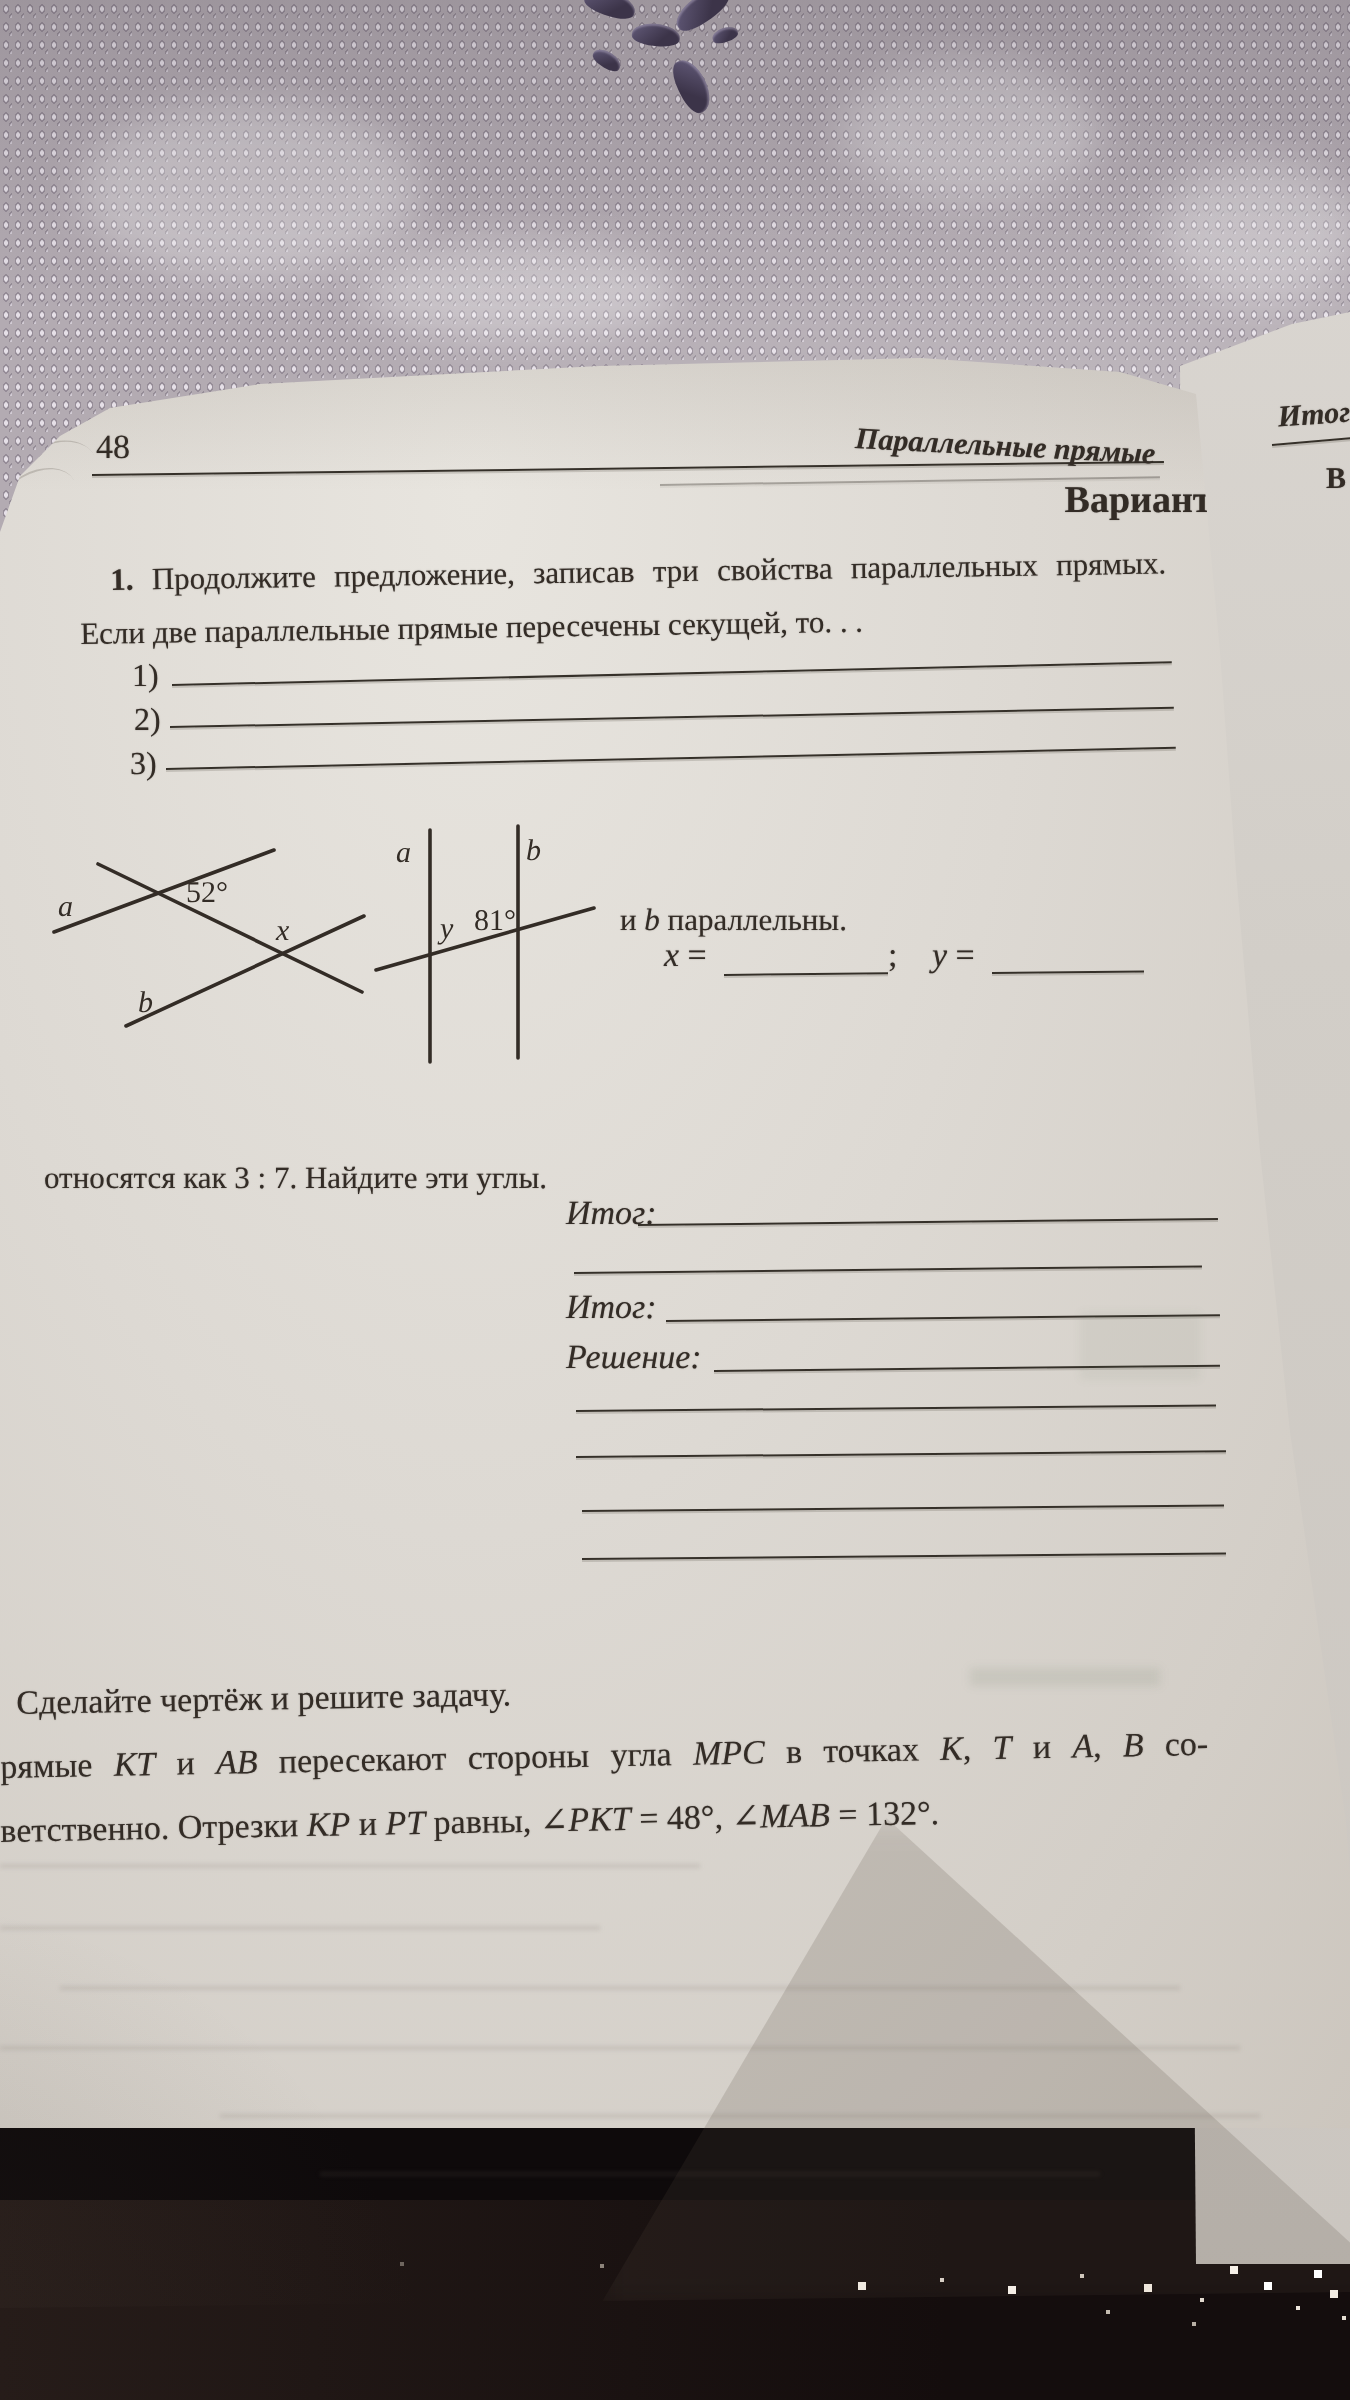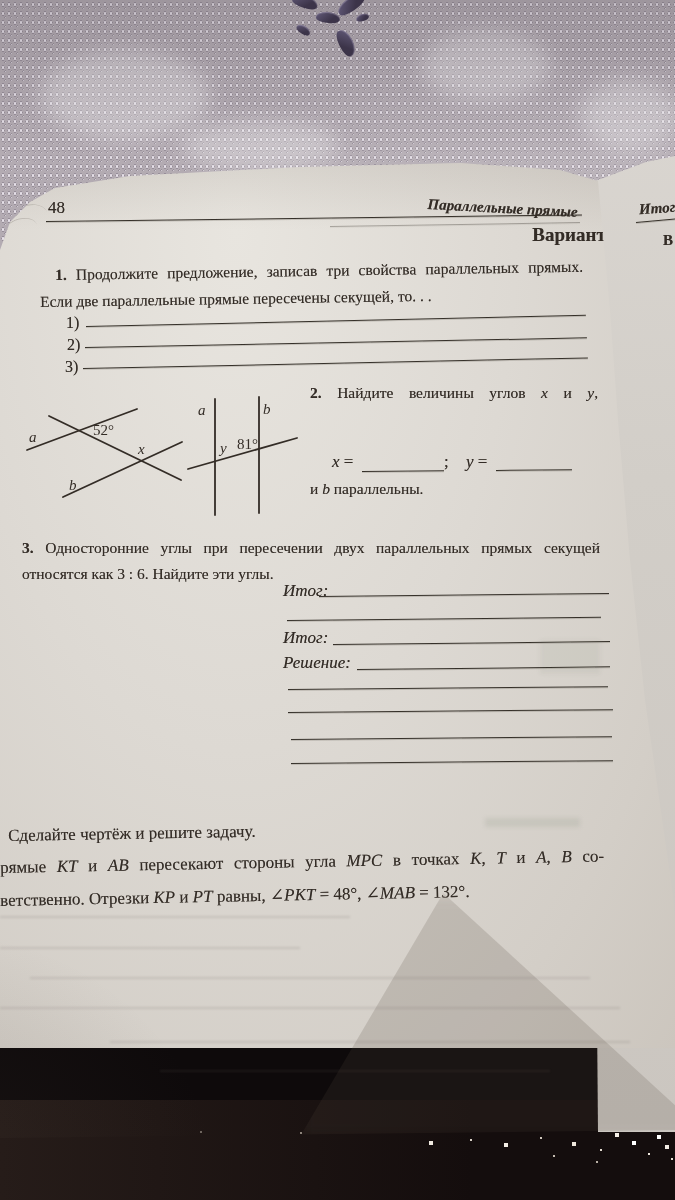--- a/index.html
+++ b/index.html
@@ -30,21 +30,21 @@
     box-shadow:430px 1142px 0 1px #efe9e0,470px 1139px 0 0 #d8d0c6,505px 1144px 0 1px #f4eee6,
       540px 1137px 0 0 #cfc7bc,573px 1143px 0 1px #efe7dc,600px 1149px 0 0 #e2dacf,
       616px 1134px 0 1px #f6f0e8,633px 1142px 0 1px #fff,648px 1153px 0 0 #efe7de,
       658px 1136px 0 1px #fff,666px 1146px 0 1px #f2ece4,671px 1158px 0 0 #e5ddd2,
       596px 1161px 0 0 #b9b0a5,553px 1155px 0 0 #c4bbb0,300px 1132px 0 0 #8d847b,200px 1131px 0 0 #6e655e;}
 
   
   .page-next{position:absolute;left:0;top:0;width:675px;height:1200px;
     background:linear-gradient(180deg,#dcd8d3,#d2cec8 40%,#cac5bf);
     clip-path:polygon(590px 183px,646px 162px,675px 156px,675px 1132px,598px 1132px);}
-  .page-main{position:absolute;left:0;top:0;width:675px;height:1048px;
+  .page-main{position:absolute;left:0;top:16px;width:675px;height:1048px;
     background:
       radial-gradient(ellipse at 35% 22%, #e8e5df 0%, #ddd9d3 45%, #d3cec7 80%, #ccc6be 100%);
     clip-path:polygon(0 250px,10px 222px,30px 202px,55px 188px,130px 176px,300px 167px,
       460px 163px,560px 170px,598px 181px,610px 310px,618px 420px,630px 560px,645px 700px,
       673px 895px,675px 920px,675px 1130px,0 1138px);}
   .edge-arc{position:absolute;border-top:1.5px solid rgba(130,122,114,.35);border-radius:50%;}
 
   
   .txt{position:absolute;white-space:nowrap;text-shadow:0 0 .6px rgba(51,44,38,.55);}
   .wrap{white-space:normal;}
@@ -132,31 +132,29 @@
     <svg class="fig" style="position:absolute;left:185px;top:393px;" width="122" height="132" viewBox="0 0 122 132">
       <line x1="30" y1="6" x2="30" y2="122"></line>
       <line x1="74" y1="4" x2="74" y2="120"></line>
       <line x1="3" y1="76" x2="112" y2="45"></line>
       <text class="var" x="13" y="22">a</text>
       <text class="var" x="78" y="21">b</text>
       <text class="var" x="35" y="60">y</text>
       <text x="52" y="56">81°</text>
     </svg>
 
-    <div class="txt wrap just" style="left:310px;top:384px;width:288px;font-size:15.5px;"><span class="seg-b">2. </span><span>Найдите величины углов </span><span class="seg-i">x</span><span> и </span><span class="seg-i">y</span><span>,</span></div>
-    <div class="txt" style="left:310px;top:436px;font-size:15.5px;margin-top:44px;"><span>и </span><span class="seg-i">b</span><span> параллельны.</span></div>
+    <div class="txt" style="left:310px;top:436px;font-size:15.5px;"><span>и </span><span class="seg-i">b</span><span> параллельны.</span></div>
 
     <div class="txt" style="left:332px;top:452px;font-size:17px;"><span class="seg-i">x</span><span> =</span></div>
     <div class="rule" style="left:362px;top:471px;width:82px;transform:rotate(-0.6deg);"></div>
     <div class="txt" style="left:444px;top:452px;font-size:17px;">;</div>
     <div class="txt" style="left:466px;top:452px;font-size:17px;"><span class="seg-i">y</span><span> =</span></div>
     <div class="rule" style="left:496px;top:470px;width:76px;transform:rotate(-0.6deg);"></div>
 
-    <div class="txt wrap just" style="left:22px;top:539px;width:578px;font-size:15.5px;"><span class="seg-b">3. </span><span>Односторонние углы при пересечении двух параллельных прямых секущей</span></div>
-    <div class="txt" style="left:22px;top:565px;font-size:15.5px;"><span>относятся как 3 : 6. Найдите эти углы.</span></div>
+    <div class="txt" style="left:22px;top:565px;font-size:15.5px;"><span>относятся как 3 : 7. Найдите эти углы.</span></div>
 
     <div class="txt ital" style="left:283px;top:581px;font-size:17px;">Итог:</div>
     <div class="rule" style="left:319px;top:596px;width:290px;transform:rotate(-0.6deg);"></div>
     <div class="rule" style="left:287px;top:620px;width:314px;transform:rotate(-0.6deg);"></div>
     <div class="txt ital" style="left:283px;top:628px;font-size:17px;">Итог:</div>
     <div class="rule" style="left:333px;top:644px;width:277px;transform:rotate(-0.6deg);"></div>
     <div class="txt ital" style="left:283px;top:653px;font-size:17px;">Решение:</div>
     <div class="rule" style="left:357px;top:669px;width:253px;transform:rotate(-0.6deg);"></div>
     <div class="rule" style="left:288px;top:689px;width:320px;transform:rotate(-0.5deg);"></div>
     <div class="rule" style="left:288px;top:712px;width:325px;transform:rotate(-0.5deg);"></div>

